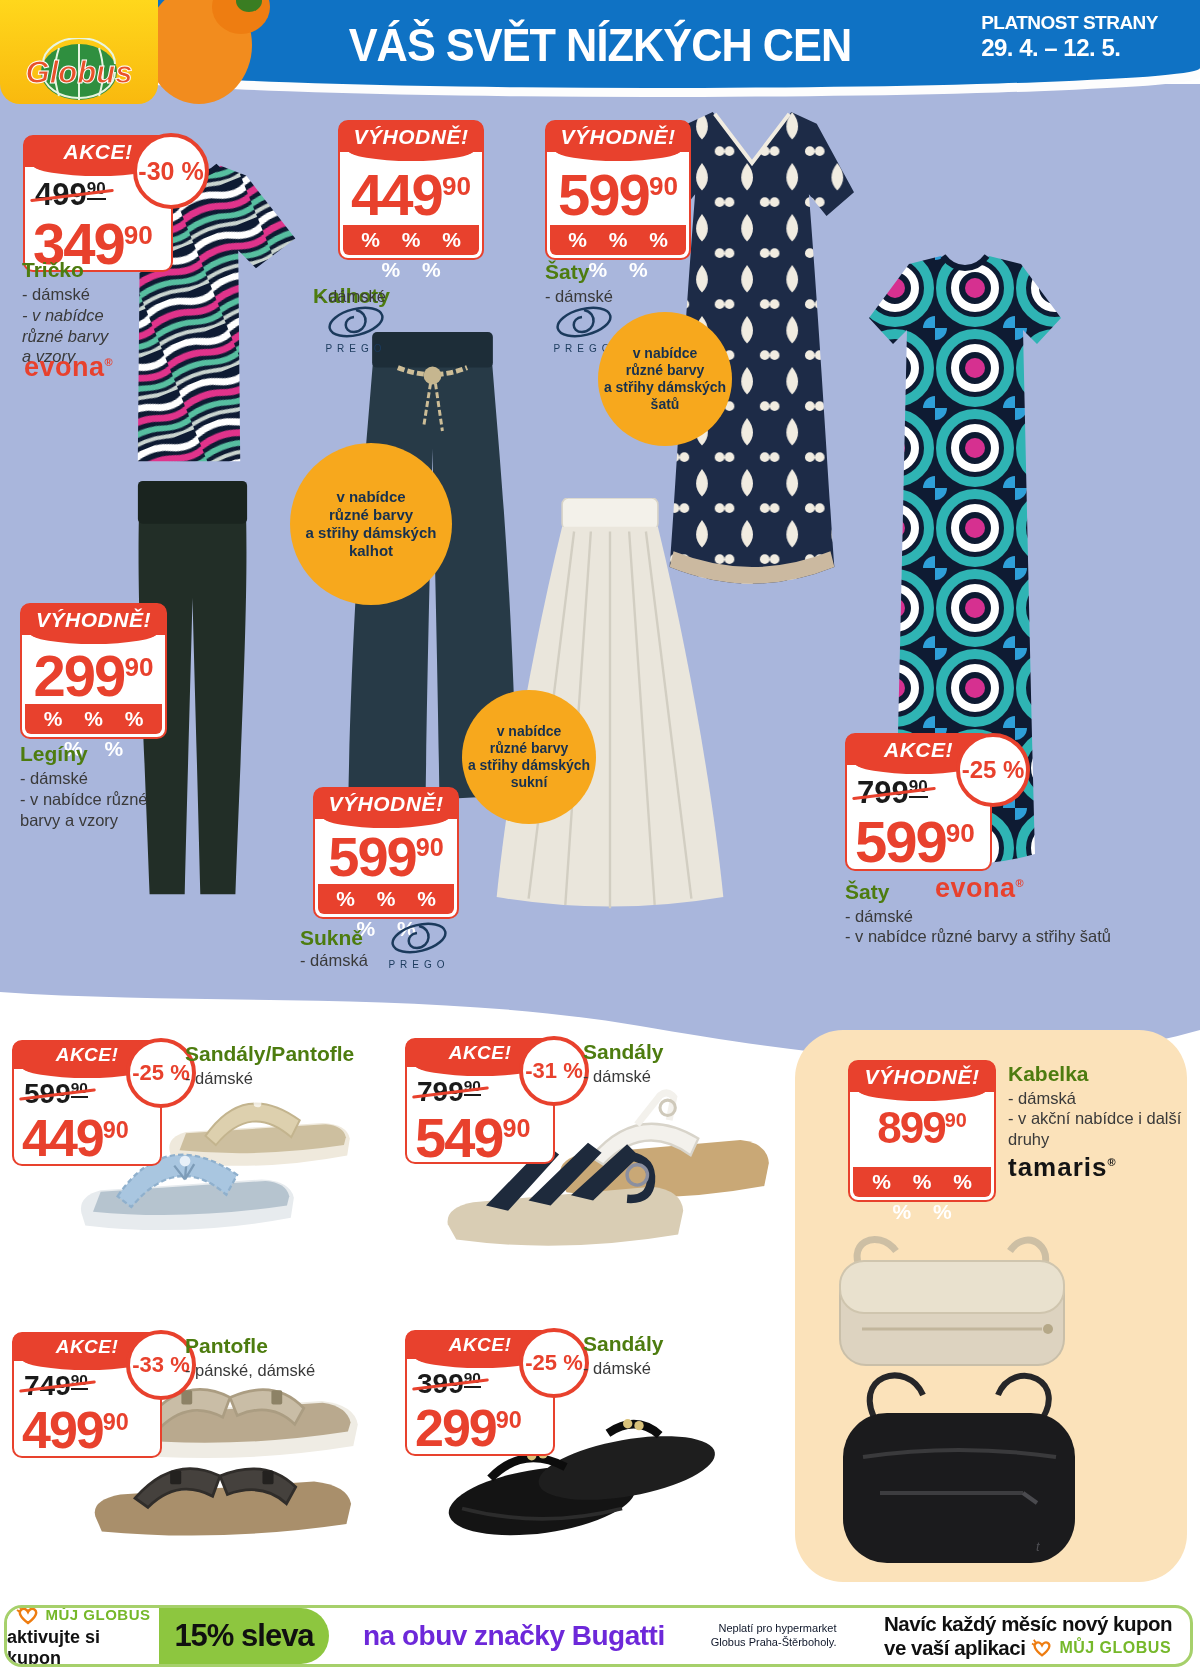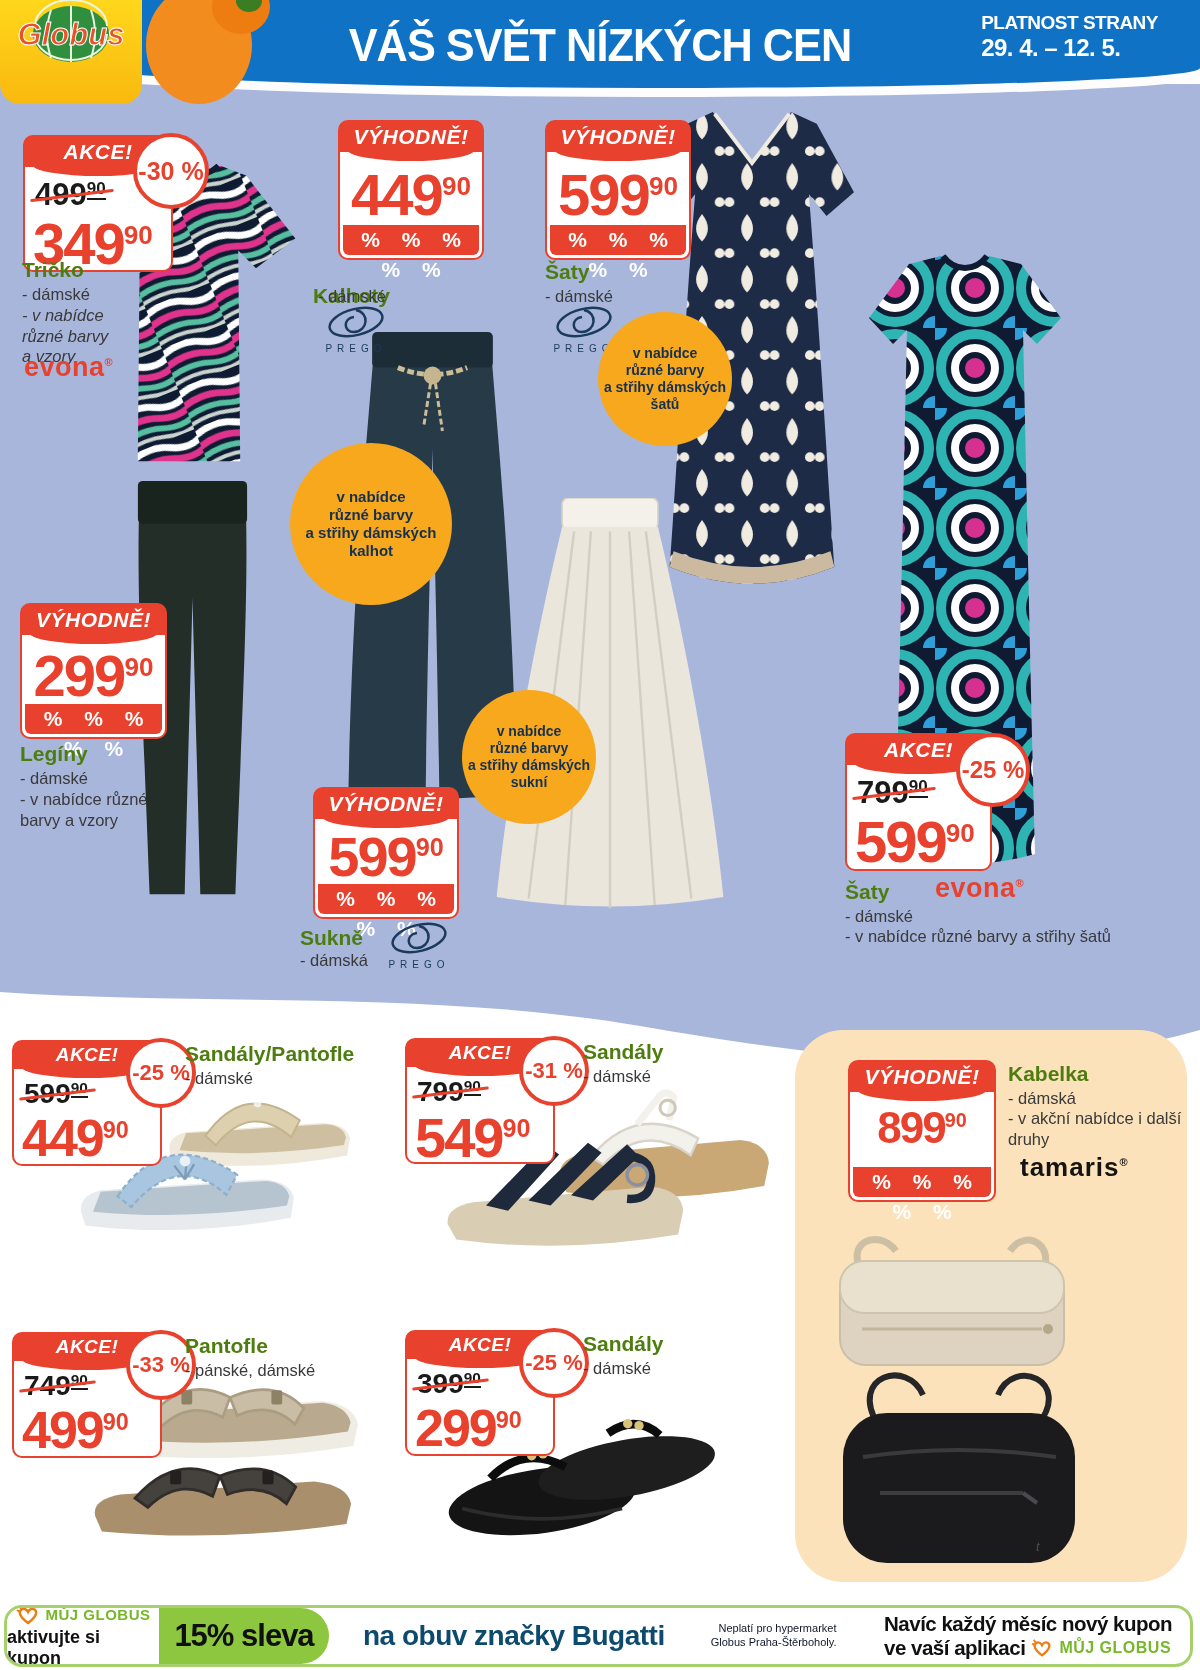--- a/index.html
+++ b/index.html
@@ -8,22 +8,22 @@
   .abs{position:absolute;}
 
   
   .header{left:0;top:0;width:1200px;height:88px;background:#0f72c4;z-index:6;
           border-radius:0 0 46% 54% / 0 0 20px 34px;box-shadow:0 9px 0 #fdfdfd;}
   .hdr-title{left:0;top:18px;width:1200px;text-align:center;color:#fff;font-weight:bold;
              font-size:46px;letter-spacing:-1px;transform:scaleX(.94);}
   .hdr-validity{right:42px;top:12px;text-align:left;color:#fff;font-weight:bold;z-index:7;}
   .hdr-validity .vl{font-size:19px;display:block;letter-spacing:-.5px;}
   .hdr-validity .vd{font-size:24px;display:block;letter-spacing:-.5px;}
-  .logo-box{left:0;top:0;width:142px;height:104px;background:linear-gradient(#ffd71c,#f9b90e);
-            border-radius:0 0 20px 20px;z-index:8;display:flex;align-items:flex-start;justify-content:center;}
+  .logo-box{left:0;top:0;width:158px;height:104px;background:linear-gradient(#ffd71c,#f9b90e);
+            border-radius:0 0 20px 20px;z-index:8;display:flex;align-items:flex-end;justify-content:center;}
   .orange-1{left:146px;top:-14px;width:106px;height:118px;background:#f28c1e;border-radius:50%;z-index:7;}
   .orange-2{left:212px;top:-20px;width:58px;height:54px;background:#ee7d11;border-radius:50%;z-index:7;}
   .leaf{left:236px;top:-10px;width:26px;height:22px;background:#3a7d22;border-radius:50%;z-index:8;}
 
   
   .top-bg{left:0;top:84px;width:1200px;height:886px;background:#a9b6dc;z-index:1;}
   .top-curve{left:0;top:968px;width:1200px;height:125px;z-index:1;}
 
   
   .pcard{background:#fff;border:2px solid #e8412d;border-radius:10px;z-index:4;box-sizing:border-box;}
@@ -65,21 +65,21 @@
   
   .footer{left:4px;top:1605px;width:1189px;height:62px;background:#fff;border:3px solid #a6d06b;
           border-radius:18px;z-index:9;display:flex;align-items:stretch;overflow:hidden;box-sizing:border-box;}
   .f-left{width:152px;display:flex;flex-direction:column;align-items:center;justify-content:center;background:#fff;}
   .mg-row{display:flex;align-items:center;gap:4px;}
   .mg-text{color:#76b82a;font-weight:bold;font-size:15px;letter-spacing:.5px;}
   .f-activate{font-weight:bold;font-size:18px;color:#111;margin-top:1px;}
   .f-pill{width:170px;background:#8dc63f;border-radius:0 30px 30px 0;display:flex;align-items:center;
           justify-content:center;}
   .f-promo{font-weight:bold;font-size:31px;color:#101010;letter-spacing:-1px;}
-  .f-target{display:flex;align-items:center;margin-left:34px;font-weight:bold;font-size:28px;color:#0c4a6e;
+  .f-target{display:flex;align-items:center;margin-left:34px;font-weight:bold;font-size:28px;color:#6d28d9;
           letter-spacing:-.5px;}
   .f-disc{display:flex;align-items:center;margin-left:46px;font-size:11px;color:#0f172a;
           white-space:pre-line;text-align:right;line-height:1.25;}
   .f-bonus{display:flex;flex-direction:column;justify-content:center;margin-left:auto;margin-right:18px;}
   .f-b1{font-weight:bold;font-size:20.5px;color:#101010;letter-spacing:-.5px;}
   .f-b2{font-weight:bold;font-size:20.5px;color:#101010;display:flex;align-items:center;gap:5px;letter-spacing:-.5px;}
   .svgimg{z-index:3;}
 </style>
 </head>
 <body>
@@ -314,21 +314,21 @@
   </svg>
 
   <div class="abs pcard" style="left:848px;top:1060px;width:148px;height:142px">
     <div class="ribbon"><span>VÝHODNĚ!</span></div>
     <div class="newp center" style="margin-top:44px;font-size:44px;"><span>899</span><sup>90</sup></div>
     <div class="pstrip">% % % % %</div>
   </div>
   <div class="abs pname" style="left:1008px;top:1062px;">Kabelka</div>
   <div class="abs pline" style="left:1008px;top:1088px;">- dámská</div>
   <div class="abs pline" style="left:1008px;top:1108px;width:175px;">- v akční nabídce i další druhy</div>
-  <div class="abs tamaris" style="left:1008px;top:1152px;margin-left:12px;"><span>tamaris</span><sup>®</sup></div>
+  <div class="abs tamaris" style="left:1008px;top:1152px;"><span>tamaris</span><sup>®</sup></div>
 
   <svg class="abs svgimg" style="left:812px;top:1225px;width:280px;height:160px" viewBox="0 0 280 160">
     <path d="M52,50 C30,18 66,2 84,26" fill="none" stroke="#cdbfa4" stroke-width="7"></path>
     <path d="M225,55 C250,25 215,0 198,26" fill="none" stroke="#cdbfa4" stroke-width="7"></path>
     <rect x="28" y="42" width="224" height="98" rx="26" fill="#ddd3c0" stroke="#c9bfa9" stroke-width="2"></rect>
     <rect x="28" y="36" width="224" height="52" rx="24" fill="#e9e1ce" stroke="#cfc5ae" stroke-width="2"></rect>
     <line x1="50" y1="104" x2="230" y2="104" stroke="#c2b69c" stroke-width="3"></line>
     <circle cx="236" cy="104" r="5" fill="#b5a888"></circle>
   </svg>
   <svg class="abs svgimg" style="left:818px;top:1365px;width:280px;height:215px" viewBox="0 0 280 215">

